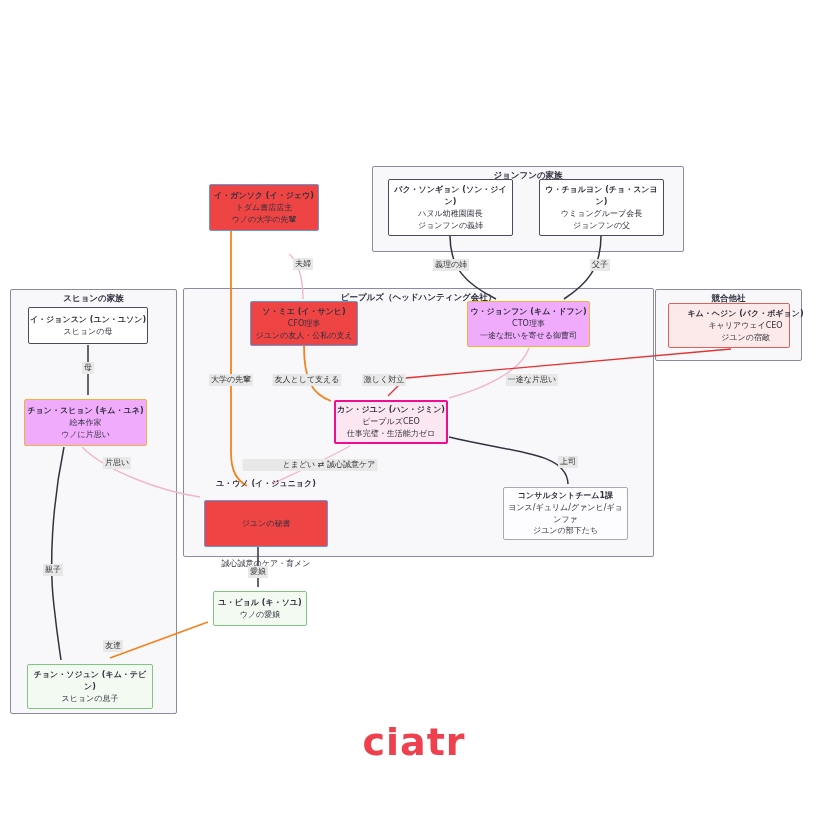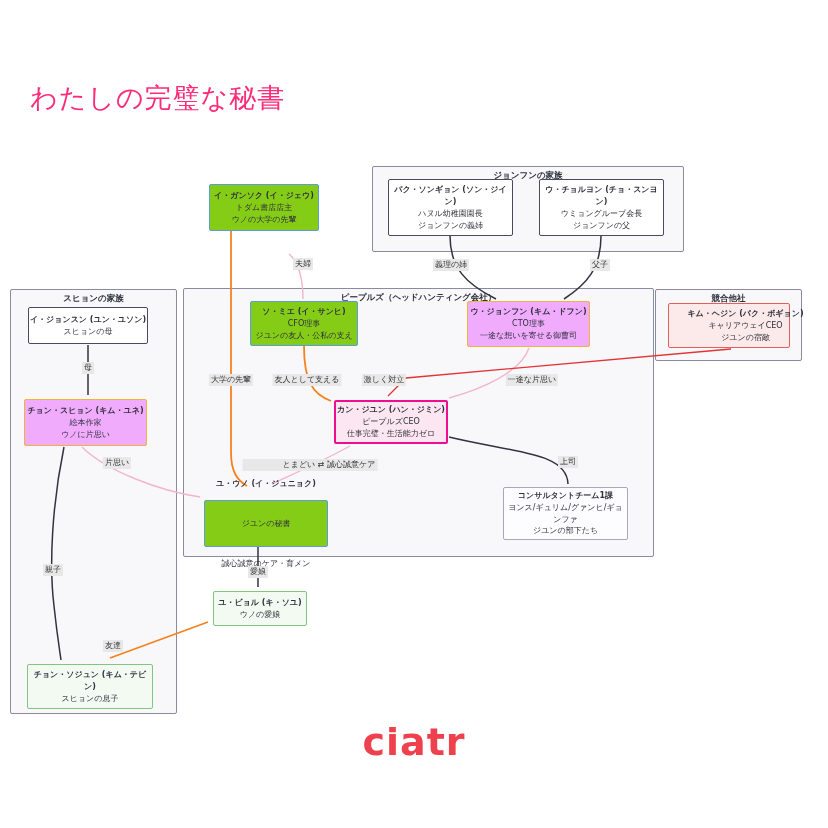--- a/index.html
+++ b/index.html
@@ -17,36 +17,35 @@
   .dark{stroke:#333340;stroke-width:1.5;}
   .orange{stroke:#f5821e;stroke-width:1.8;}
   .pink{stroke:#f2b6cb;stroke-width:1.4;}
   .red{stroke:#e33333;stroke-width:1.3;}
   .node{position:absolute;box-sizing:border-box;border:1px solid;border-radius:2px;
         display:flex;flex-direction:column;justify-content:center;align-items:center;
         text-align:center;padding:2px 3px;color:#30303d;z-index:3;background:#fff;}
   .nt{font-weight:bold;font-size:8px;line-height:1.5;}
   .ns{font-size:8px;line-height:1.45;}
   .nw{white-space:nowrap;}
-  .blue{background:#84cc16;border-color:#5c9be0;}
+  .blue{background:#ef4444;border-color:#5c9be0;}
   .white{background:#ffffff;border-color:#4a4a5e;}
   .yellow{background:#f0abfc;border-color:#f0b33a;}
   .pinkbox{background:#fbe6f1;border-color:#ee0f90;border-width:2px;}
   .redbox{background:#fceaea;border-color:#e06060;padding-left:36px;}
   .green{background:#f2faf2;border-color:#7fc683;}
   .graybox{background:#fdfdff;border-color:#a8a8b8;}
   .elabel{position:absolute;transform:translate(-50%,-50%);background:#e8e8e8;color:#333;
           font-size:8px;line-height:1.5;padding:0 2px;white-space:nowrap;z-index:4;}
 </style>
 </head>
 <body>
 
 <div id="stage">
 
-  <div id="page-title" style="color:#ff2b78;">わたしの完璧な秘書</div>
 
   <div class="group" style="left:372px;top:166px;width:310px;height:84px;">
     <div class="group-label"><span>ジョンフンの家族</span></div>
   </div>
   <div class="group" style="left:10px;top:289px;width:165px;height:423px;">
     <div class="group-label"><span>スヒョンの家族</span></div>
   </div>
   <div class="group" style="left:183px;top:288px;width:469px;height:267px;">
     <div class="group-label"><span>ピープルズ（ヘッドハンティング会社）</span></div>
   </div>

